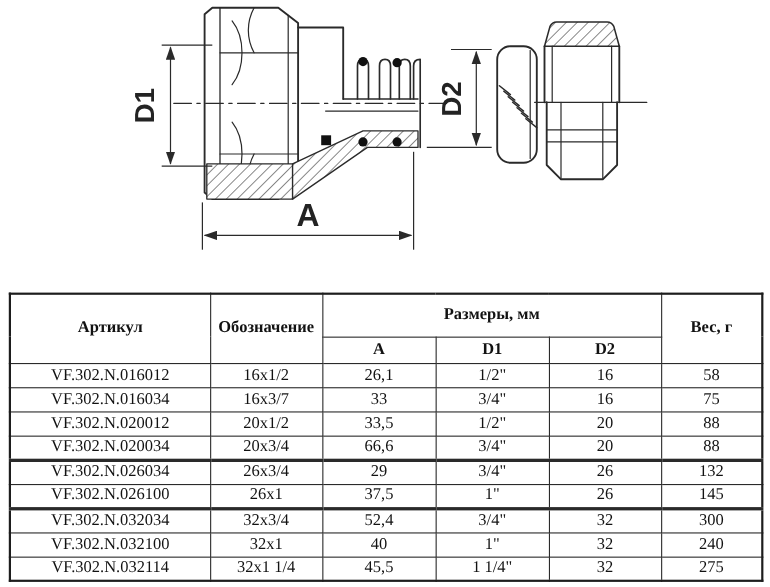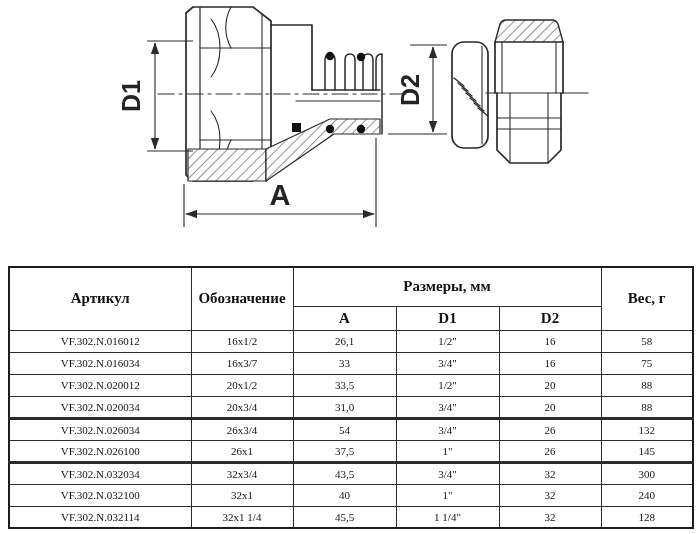--- a/index.html
+++ b/index.html
@@ -21,21 +21,21 @@
     width:684px; border-collapse:collapse; table-layout:fixed;
     color:#121212; background:#ffffff;
   }
   table.spec th, table.spec td {
     border:1.5px solid #2a2a2a;
     text-align:center; vertical-align:middle;
     padding:0 2px; overflow:hidden; white-space:nowrap;
   }
   table.spec { border:2px solid #1d1d1d; }
   table.spec th { font-weight:bold; font-size:15px; }
-  table.spec td { font-weight:normal; font-size:11px; }
+  table.spec td { font-weight:normal; font-size:15px; }
   tr.hdr1 { height:39px; }
   tr.hdr2 { height:24px; }
   tr.datarow { height:22px; }
   tr.group-start td { border-top-width:3px; }
 </style>
 </head>
 <body>
 
 <div class="page">
 
@@ -183,60 +183,60 @@
         <td>VF.302.N.020012</td>
         <td>20x1/2</td>
         <td>33,5</td>
         <td>1/2"</td>
         <td>20</td>
         <td>88</td>
       </tr>
       <tr class="datarow">
         <td>VF.302.N.020034</td>
         <td>20x3/4</td>
-        <td>31,0</td>
+        <td>66,6</td>
         <td>3/4"</td>
         <td>20</td>
         <td>88</td>
       </tr>
       <tr class="datarow group-start">
         <td>VF.302.N.026034</td>
         <td>26x3/4</td>
-        <td>54</td>
+        <td>29</td>
         <td>3/4"</td>
         <td>26</td>
         <td>132</td>
       </tr>
       <tr class="datarow">
         <td>VF.302.N.026100</td>
         <td>26x1</td>
         <td>37,5</td>
         <td>1"</td>
         <td>26</td>
         <td>145</td>
       </tr>
       <tr class="datarow group-start">
         <td>VF.302.N.032034</td>
         <td>32x3/4</td>
-        <td>43,5</td>
+        <td>52,4</td>
         <td>3/4"</td>
         <td>32</td>
         <td>300</td>
       </tr>
       <tr class="datarow">
         <td>VF.302.N.032100</td>
         <td>32x1</td>
         <td>40</td>
         <td>1"</td>
         <td>32</td>
         <td>240</td>
       </tr>
       <tr class="datarow">
         <td>VF.302.N.032114</td>
         <td>32x1 1/4</td>
         <td>45,5</td>
         <td>1 1/4"</td>
         <td>32</td>
-        <td>128</td>
+        <td>275</td>
       </tr>
     </tbody>
   </table>
 </div>
 
 </body></html>

